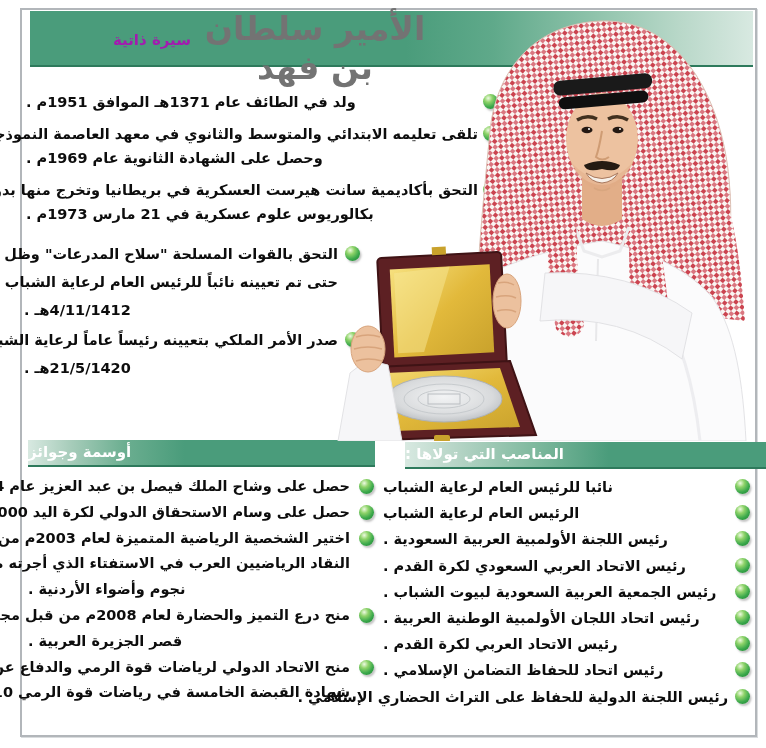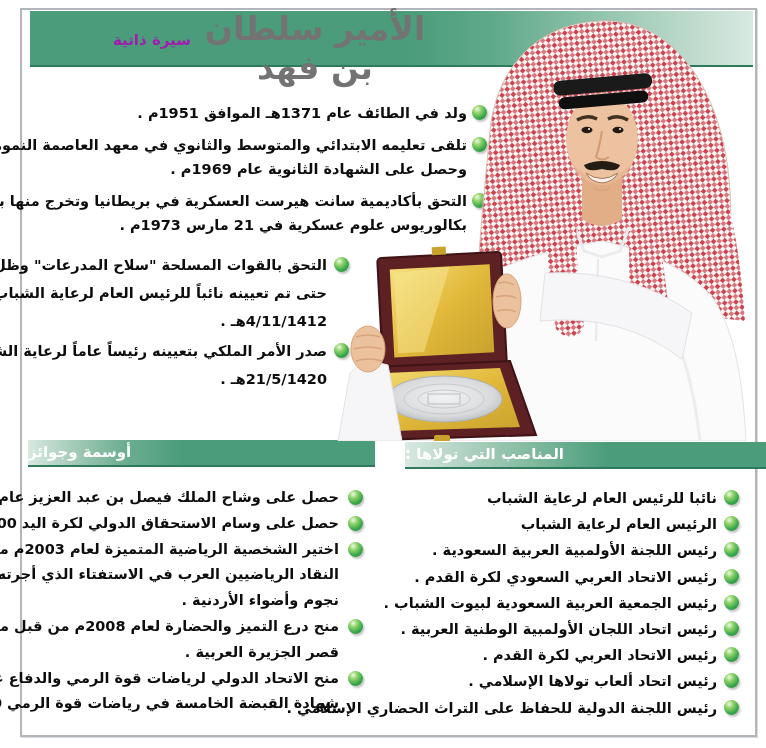--- a/index.html
+++ b/index.html
@@ -20,21 +20,21 @@
   .section-bar{position:absolute;height:25px;border-bottom:2px solid #2e7a5c;
     color:#fff;font-size:15px;font-weight:bold;direction:rtl;text-align:left;
     line-height:25px;box-sizing:content-box;}
   #awards-bar{left:28px;top:440px;width:347px;padding:0;
     background:linear-gradient(90deg,#d8e9e1 0%,#a8cdbb 12%,#6bae90 28%,#4a9c7b 45%,#4a9c7b 100%);}
   #awards-bar .bar-label{margin-right:28px;}
   #positions-bar{left:405px;top:442px;width:370px;
     background:linear-gradient(90deg,#d8e9e1 0%,#b3d3c4 15%,#7fb99e 35%,#4a9c7b 55%,#4a9c7b 100%);}
   #positions-bar .bar-label{margin-right:10px;}
   
-  ul.blist{margin:11px;padding:0;list-style:none;direction:rtl;text-align:right;
+  ul.blist{margin:0;padding:0;list-style:none;direction:rtl;text-align:left;
     position:absolute;color:#0d0d0d;font-weight:bold;}
   ul.blist li{position:relative;}
   .ln{display:block;white-space:nowrap;}
   .bullet{position:absolute;width:15px;height:15px;border-radius:50%;
     background:radial-gradient(circle at 35% 28%,#eefae2 0%,#8fd36a 28%,#3aa84b 62%,#1c7a2e 100%);
     box-shadow:1.5px 2px 2px rgba(90,90,90,.35);}
   
   #bio-a{top:90px;right:288px;width:452px;font-size:14.5px;line-height:24px;}
   #bio-a li{margin-bottom:8px;}
   #bio-a .bullet{right:-20px;top:4px;}
@@ -149,21 +149,21 @@
     <li>
         <span class="bullet"></span>
         <span class="ln">رئيس اتحاد اللجان الأولمبية الوطنية العربية .</span>
       </li>
     <li>
         <span class="bullet"></span>
         <span class="ln">رئيس الاتحاد العربي لكرة القدم .</span>
       </li>
     <li>
         <span class="bullet"></span>
-        <span class="ln">رئيس اتحاد ألعاب تولاها الإسلامي .</span>
+        <span class="ln">رئيس اتحاد للحفاظ التضامن الإسلامي .</span>
       </li>
     <li>
         <span class="bullet"></span>
         <span class="ln">رئيس اللجنة الدولية للحفاظ على التراث الحضاري الإسلامي .</span>
       </li>
   </ul>
 
   <svg id="prince-photo" viewBox="0 0 423 430" xmlns="http://www.w3.org/2000/svg">
     <defs>
       <pattern id="ghutra" width="8" height="8" patternUnits="userSpaceOnUse" patternTransform="rotate(40)">

